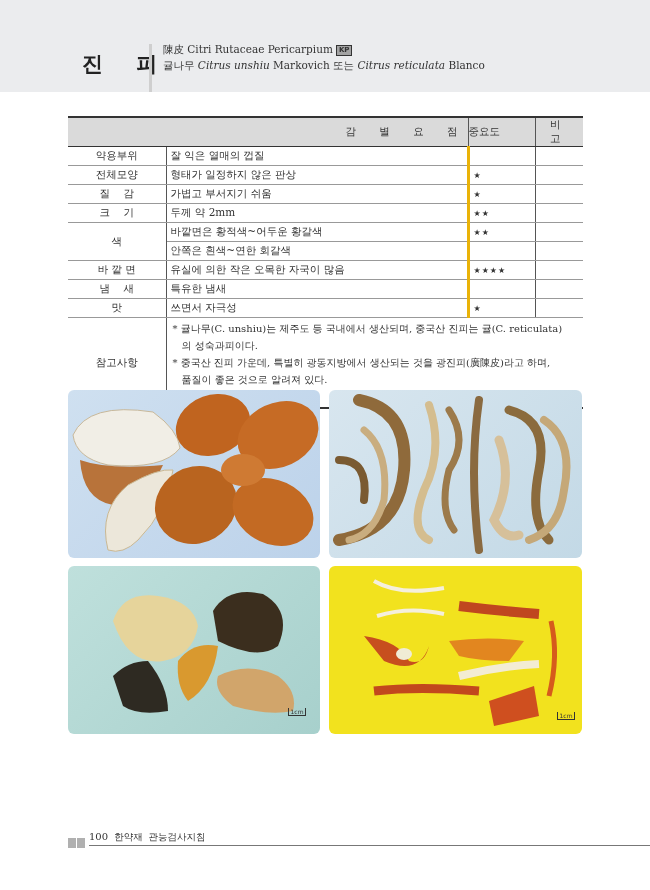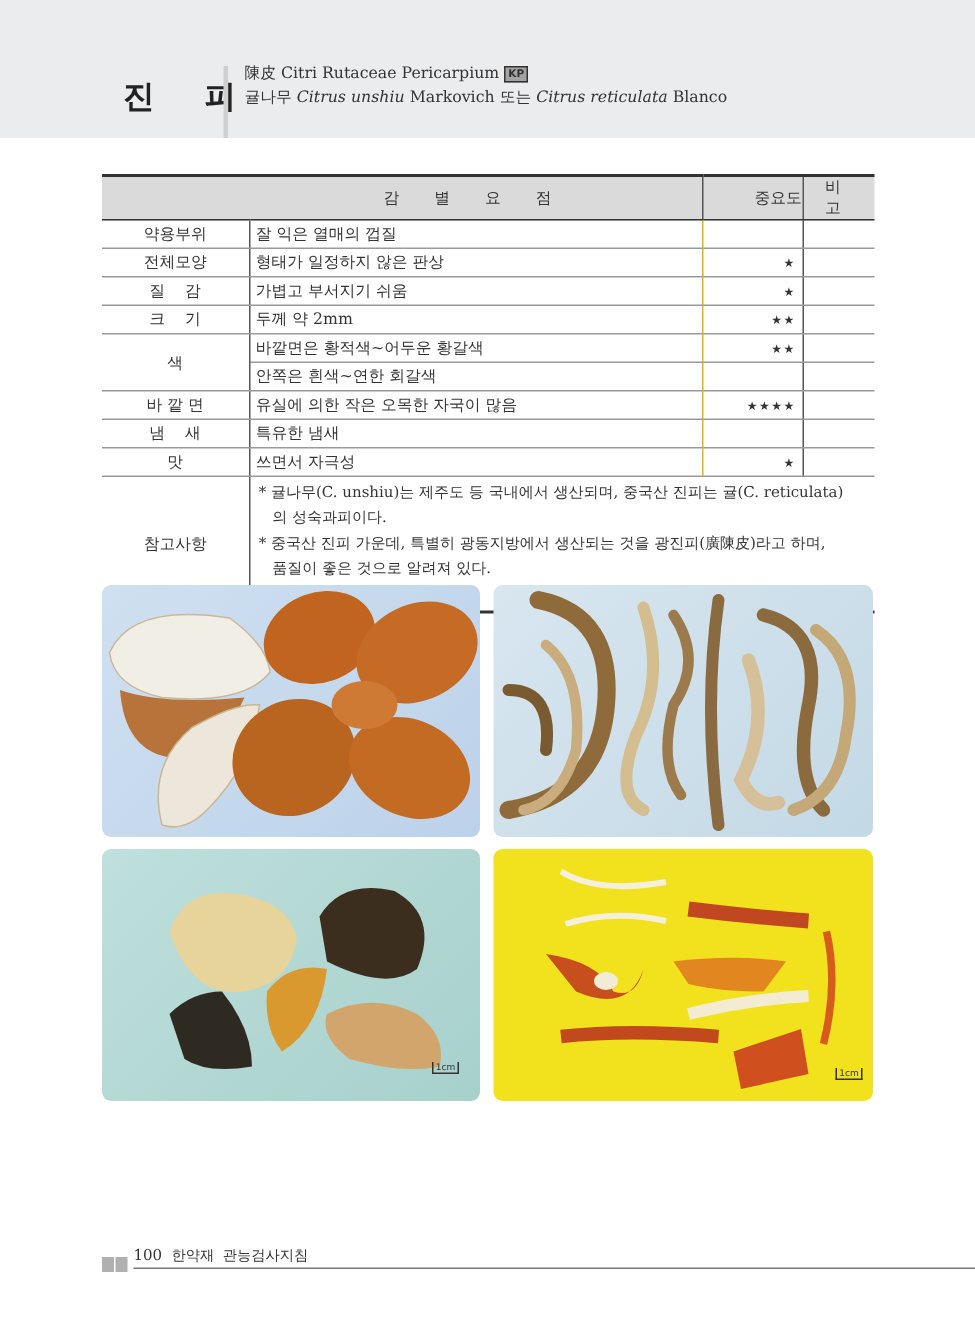--- a/index.html
+++ b/index.html
@@ -8,25 +8,25 @@
 
   .header-band { position: absolute; left: 0; top: 0; width: 650px; height: 92px; background: #ebecee; }
   .title-ko { position: absolute; left: 82px; top: 50px; font-family: "DejaVu Sans", sans-serif; font-weight: bold; font-size: 21px; letter-spacing: 13px; color: #222; }
   .title-divider { position: absolute; left: 149px; top: 44px; width: 3px; height: 48px; background: #cfcfcf; }
   .title-info { position: absolute; left: 163px; top: 42px; font-size: 10.5px; line-height: 15.5px; color: #333; }
   .title-info .line { white-space: nowrap; }
   .kp-badge { display: inline-block; border: 1px solid #333; font-family: "DejaVu Sans", sans-serif; font-size: 7px; font-weight: bold; line-height: 9px; padding: 0 2px; margin-left: 3px; vertical-align: 1px; background: #a3a3a3; }
   .title-info i { font-style: italic; }
 
   .id-table { position: absolute; left: 68px; top: 116px; width: 515px; border-collapse: collapse; font-size: 10.5px; color: #333; }
-  .id-table th { background: #dadada; font-weight: normal; height: 15px; border-top: 2px solid #333; border-bottom: 1.5px solid #333; font-family: "DejaVu Sans", sans-serif; font-size: 10.5px; }
+  .id-table th { background: #dadada; font-weight: normal; height: 15px; border-top: 2px solid #333; border-bottom: 1.5px solid #333; font-family: "DejaVu Sans", sans-serif; font-size: 10.5px; text-align: right; }
   .id-table td { border-bottom: 1px solid #999; height: 19px; padding: 0 4px; vertical-align: middle; }
   .id-table .c-item { width: 98px; text-align: center; font-family: "DejaVu Sans", sans-serif; border-right: 1px solid #555; }
-  .id-table .c-point { border-right: 1px solid #eab308; }
-  .id-table .c-imp { width: 67px; text-align: right; border-right: 1px solid #555; font-size: 8px; letter-spacing: 1px; }
+  .id-table .c-point { border-right: 3px solid #eab308; }
+  .id-table .c-imp { width: 67px; text-align: left; border-right: 1px solid #555; font-size: 8px; letter-spacing: 1px; }
   .id-table .c-note { width: 48px; }
   .id-table th.c-item { border-right: none; }
   .id-table th.c-point { border-right: 1px solid #555; letter-spacing: 10px; }
   .id-table th.c-imp { font-size: 10.5px; letter-spacing: 0; }
   .id-table th.c-note { letter-spacing: 8px; text-align: center; }
   .id-table tr.last td { border-bottom: 2px solid #333; margin-top: 48px; }
   .ref-cell { font-size: 10px; line-height: 17px; padding: 2px 6px !important; }
   .ref-cell .ref-line { display: block; }
   .ref-cell .indent { padding-left: 9px; }
 

